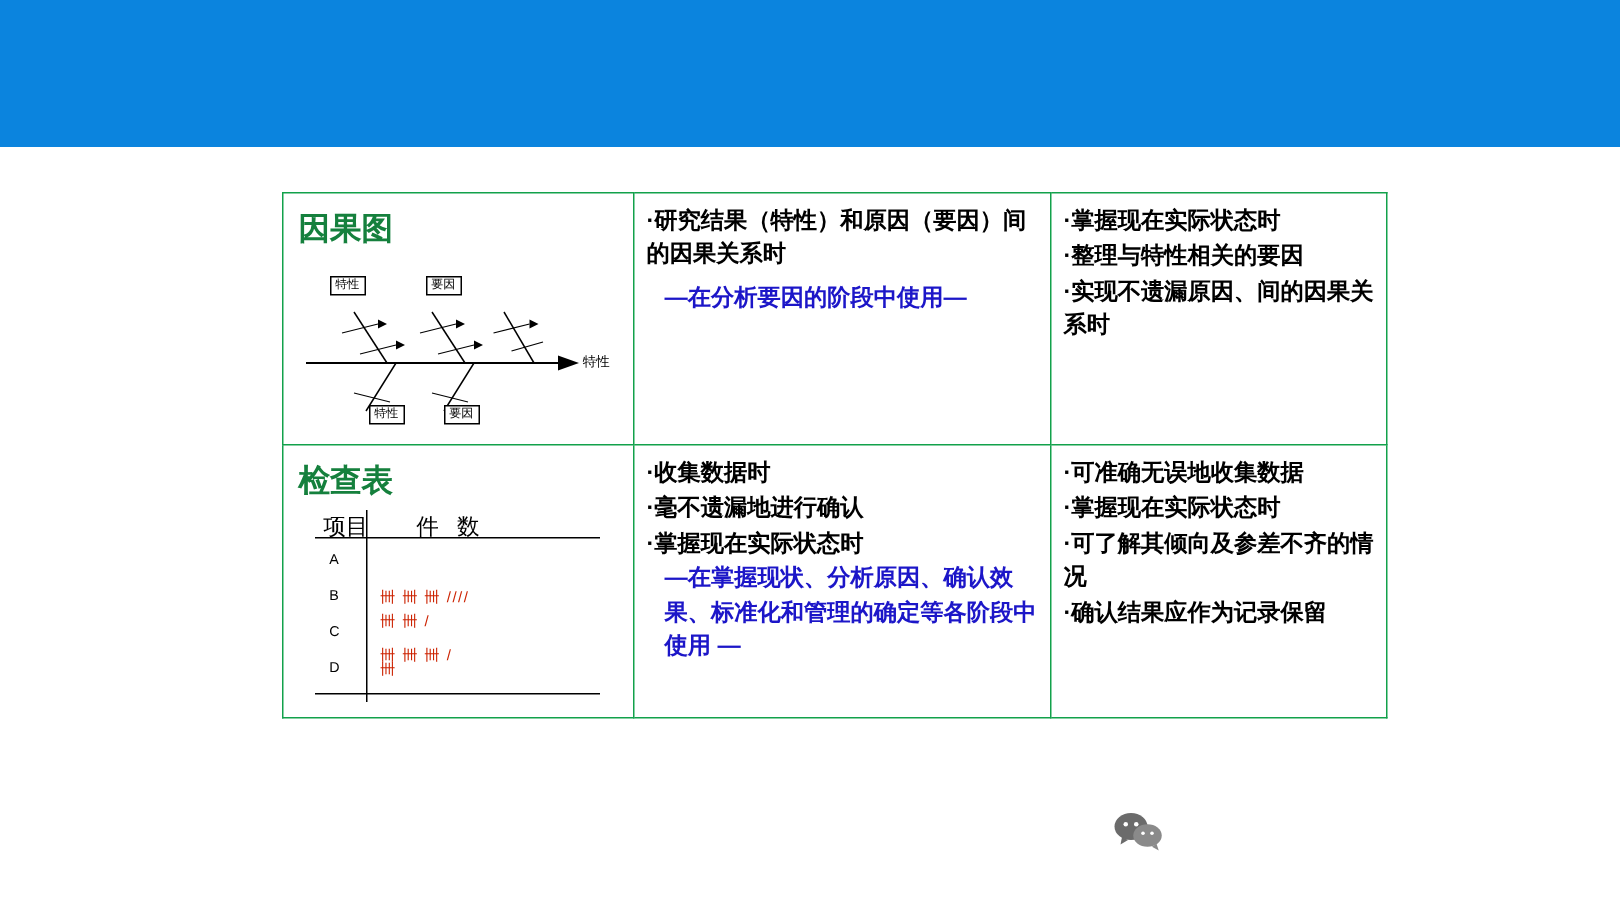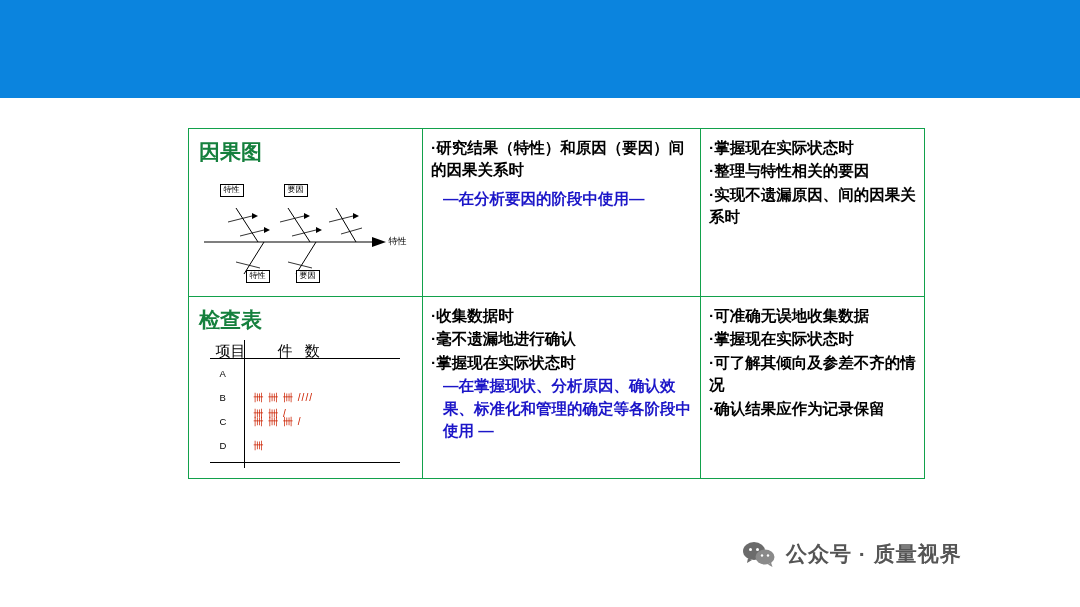--- a/index.html
+++ b/index.html
@@ -244,21 +244,21 @@
               <div class="cs-line" style="left:38px; top:0px; width:1px; height:128px;"></div>
               <div class="cs-line" style="left:4px; top:122px; width:190px; height:1px;"></div>
 
               <div class="cs-row-label" style="left:14px; top:28px;">A</div>
               <div class="cs-tally" style="left:48px; top:27px;margin-top:40px;">卌 卌 /</div>
 
               <div class="cs-row-label" style="left:14px; top:52px;">B</div>
               <div class="cs-tally" style="left:48px; top:51px;">卌 卌 卌 ////</div>
 
               <div class="cs-row-label" style="left:14px; top:76px;">C</div>
-              <div class="cs-tally" style="left:48px; top:75px;text-align:right;">卌 卌 卌 /</div>
+              <div class="cs-tally" style="left:48px; top:90px;text-align:right;">卌 卌 卌 /</div>
 
               <div class="cs-row-label" style="left:14px; top:100px;">D</div>
               <div class="cs-tally" style="left:48px; top:99px;">卌</div>
             </div>
           </td>
           <td>
             <div class="body-text">
               <p>·收集数据时</p>
               <p>·毫不遗漏地进行确认</p>
               <p>·掌握现在实际状态时</p>
@@ -284,16 +284,15 @@
         <ellipse cx="12" cy="11" rx="11" ry="9" fill="#6b6b6b"></ellipse>
         <polygon points="6,18 5,23 10,20" fill="#6b6b6b"></polygon>
         <circle cx="8.5" cy="9.5" r="1.5" fill="#fff"></circle>
         <circle cx="15.5" cy="9.5" r="1.5" fill="#fff"></circle>
         <ellipse cx="23" cy="17" rx="9.5" ry="7.5" fill="#8a8a8a"></ellipse>
         <polygon points="29,22.5 30.5,27 26,24.5" fill="#8a8a8a"></polygon>
         <circle cx="20" cy="15.5" r="1.2" fill="#fff"></circle>
         <circle cx="26" cy="15.5" r="1.2" fill="#fff"></circle>
       </svg>
     </span>
-    <span class="footer-text">公众号 · 质量视界</span>
   </div>
 
 </div>
 
 </body></html>

